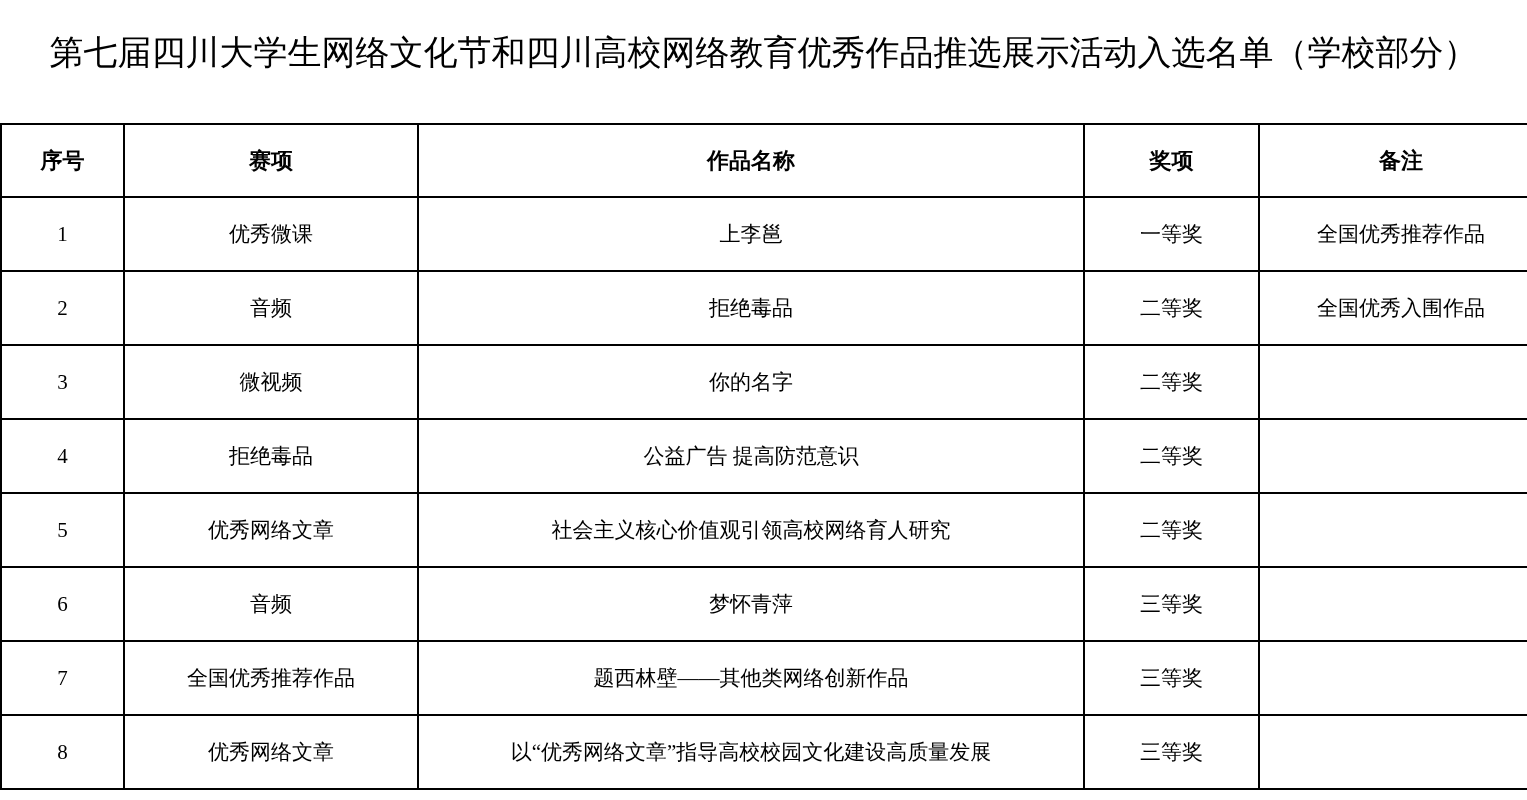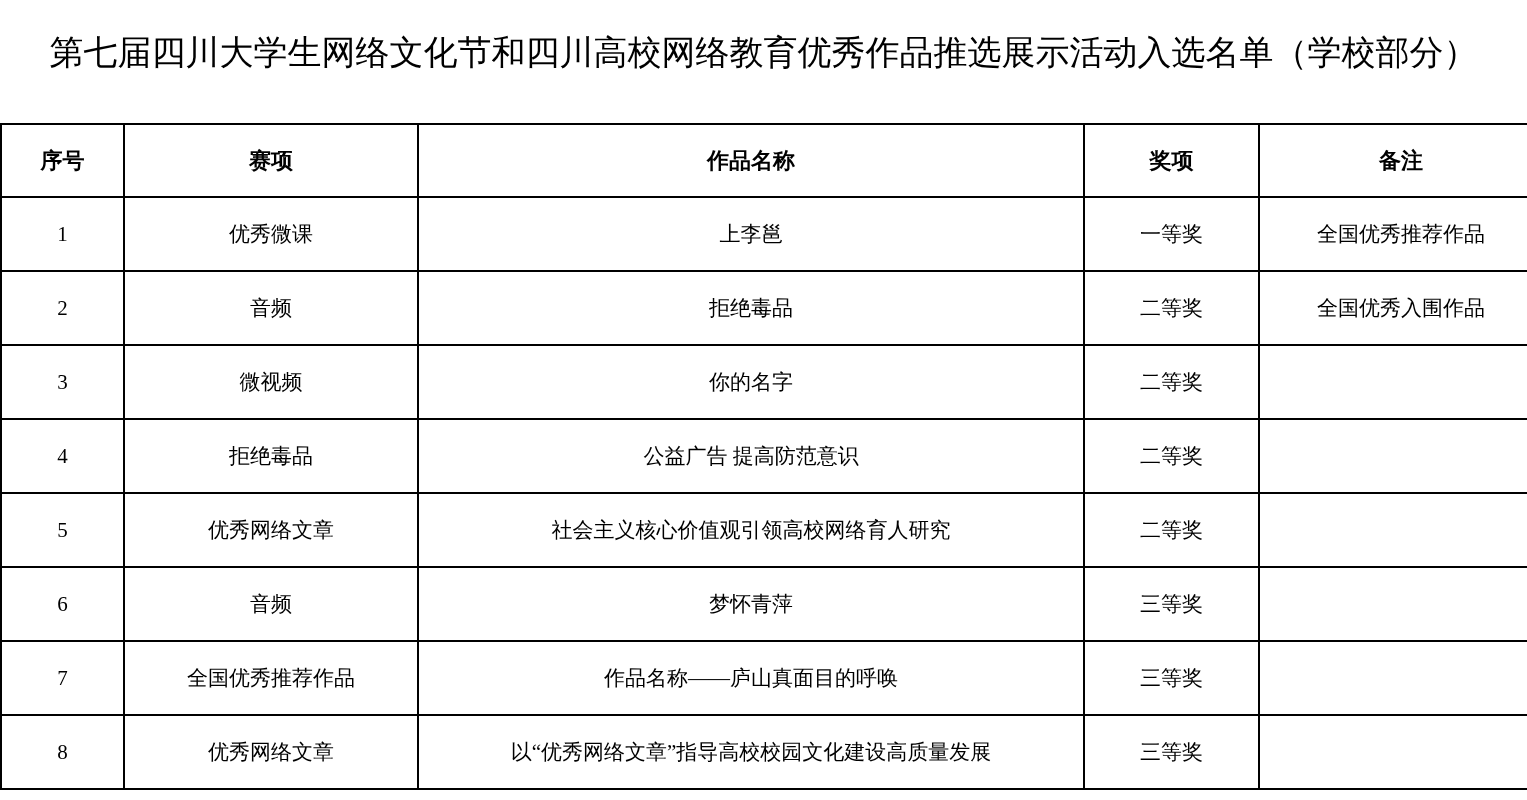--- a/index.html
+++ b/index.html
@@ -121,21 +121,21 @@
         <tr>
       <td>6</td>
       <td>音频</td>
       <td>梦怀青萍</td>
       <td>三等奖</td>
       <td></td>
     </tr>
         <tr>
       <td>7</td>
       <td>全国优秀推荐作品</td>
-      <td>作品名称——庐山真面目的呼唤</td>
+      <td>题西林壁——其他类网络创新作品</td>
       <td>三等奖</td>
       <td></td>
     </tr>
         <tr>
       <td>8</td>
       <td>优秀网络文章</td>
       <td>以“优秀网络文章”指导高校校园文化建设高质量发展</td>
       <td>三等奖</td>
       <td></td>
     </tr>

